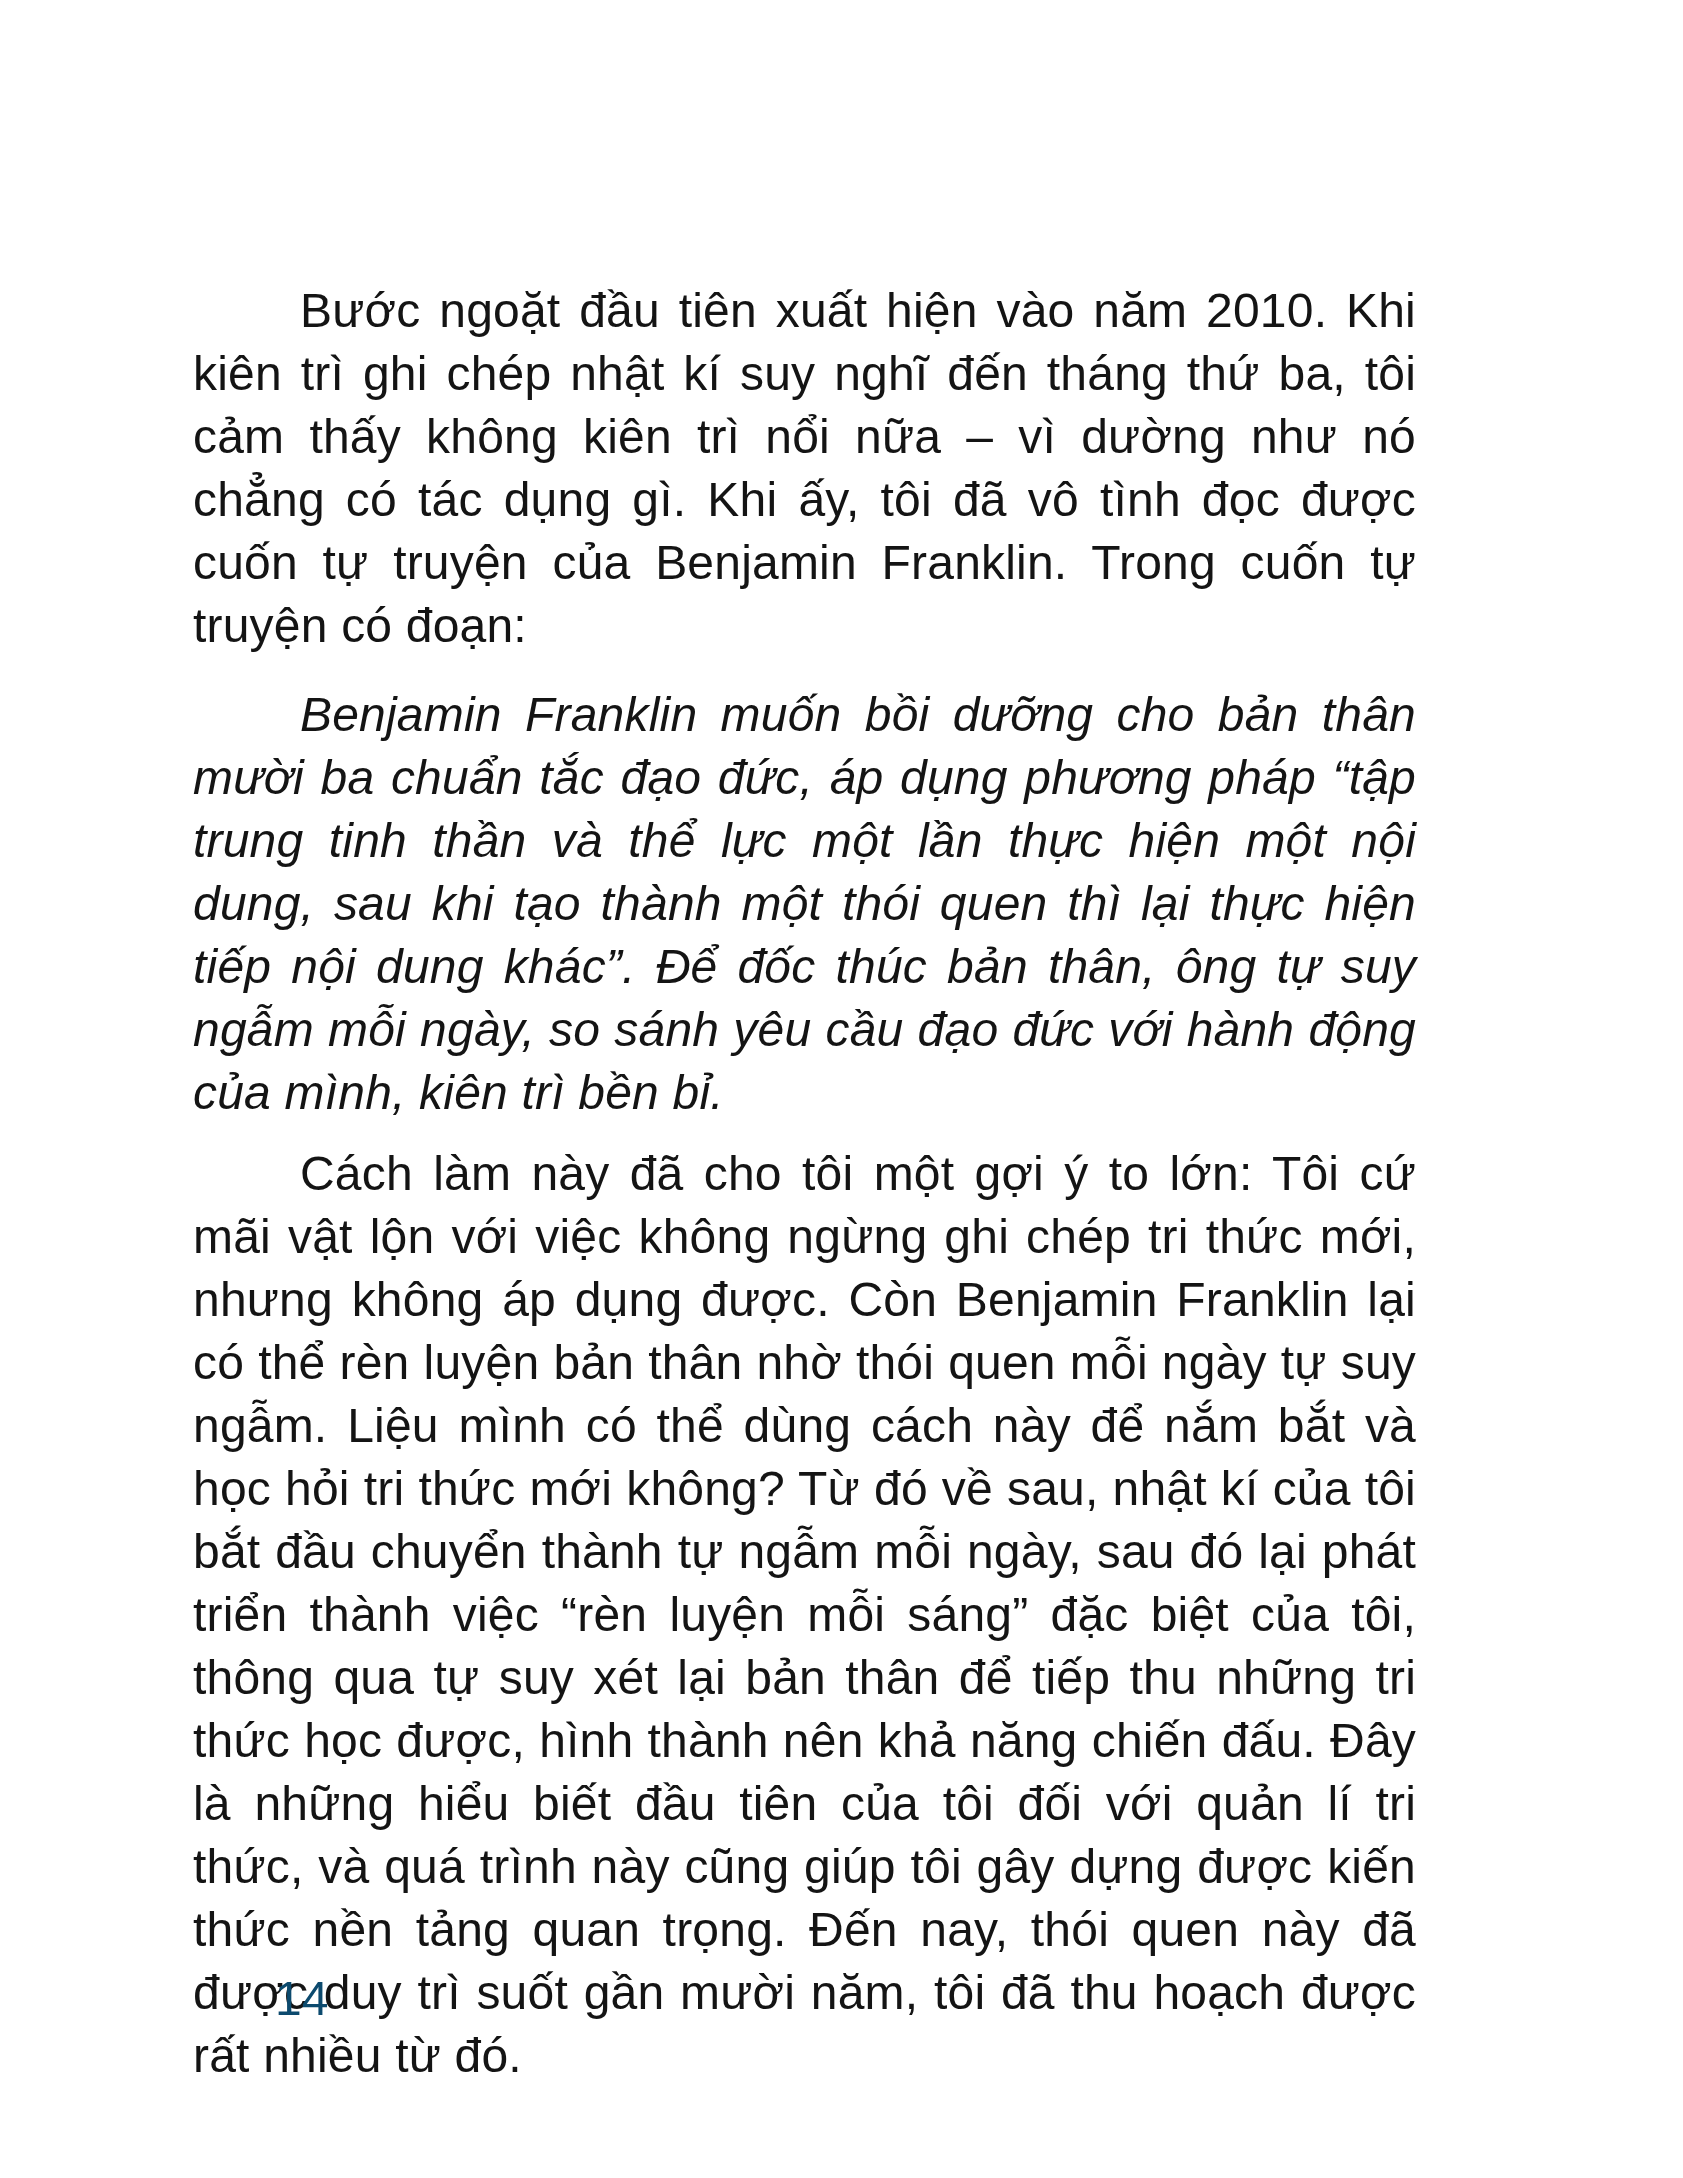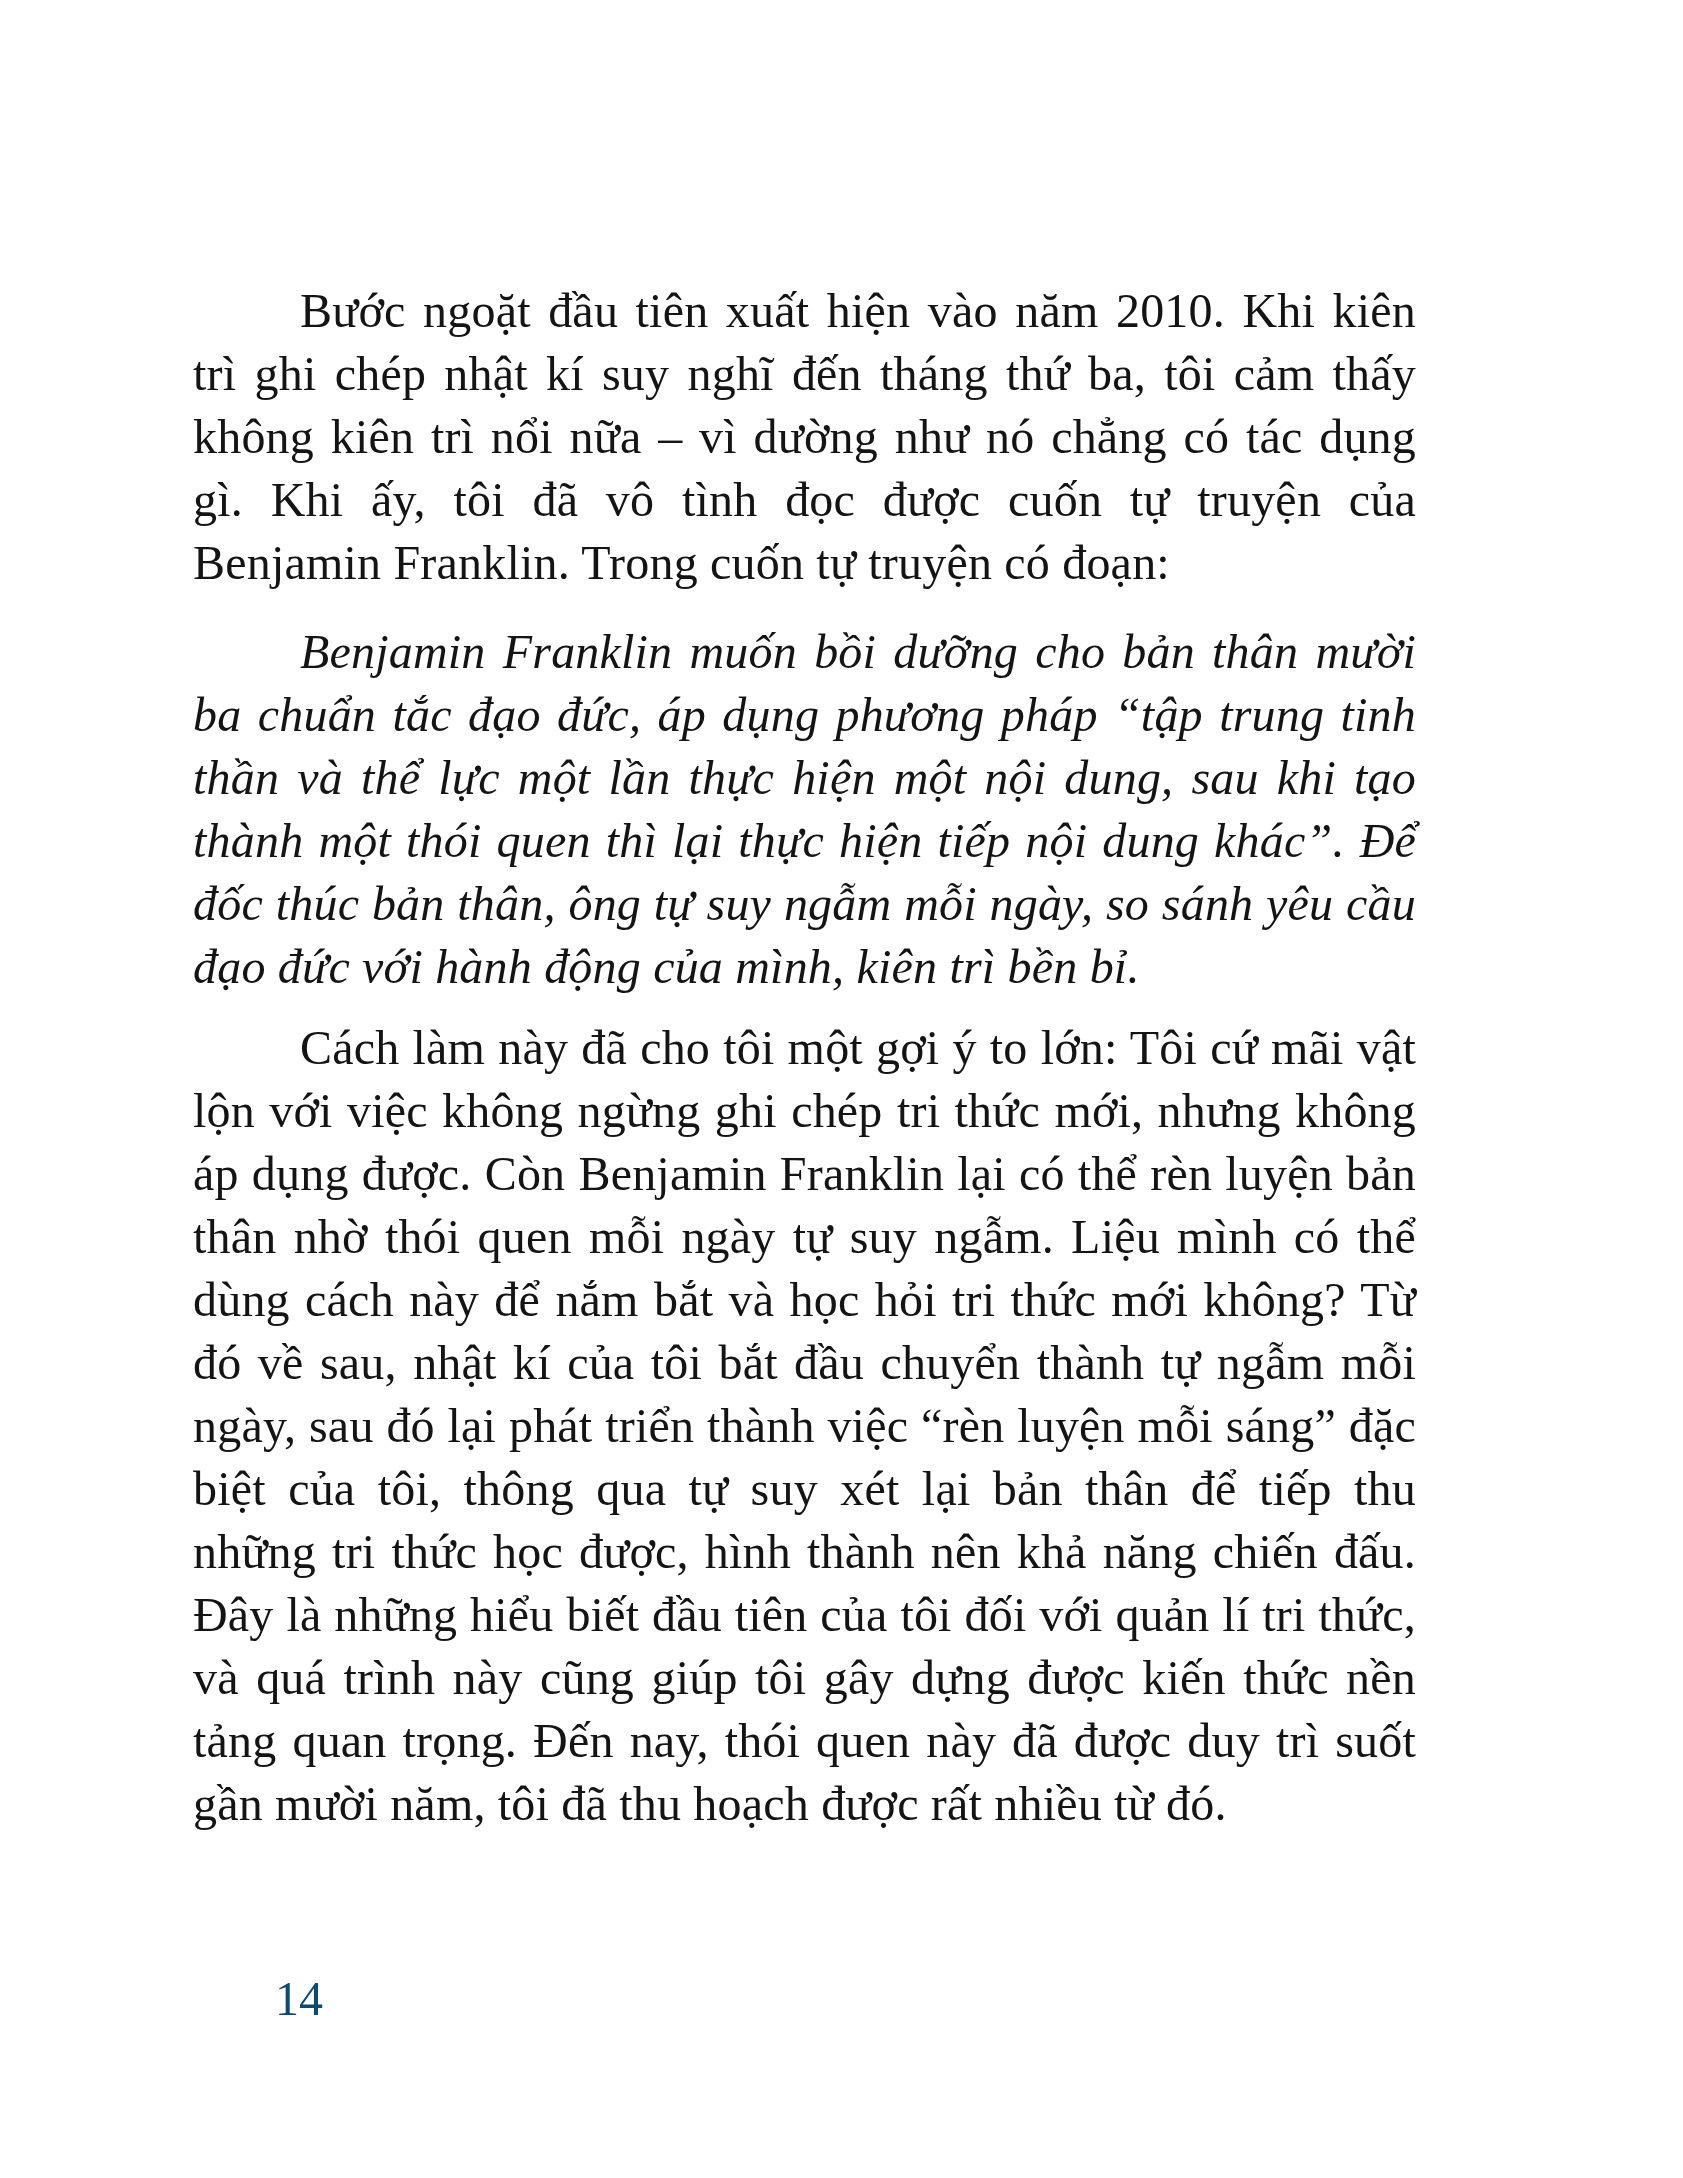--- a/index.html
+++ b/index.html
@@ -5,21 +5,21 @@
   html, body {
     margin: 0;
     padding: 0;
     background: #ffffff;
   }
   .page {
     position: relative;
     width: 1683px;
     height: 2178px;
     background: #ffffff;
-    font-family: Liberation Serif, serif;
+    font-family: Liberation Sans, sans-serif;
     color: #141414;
     overflow: hidden;
   }
   .text-block {
     position: absolute;
     left: 193px;
     top: 279px;
     width: 1223px;
   }
   .body-para {

